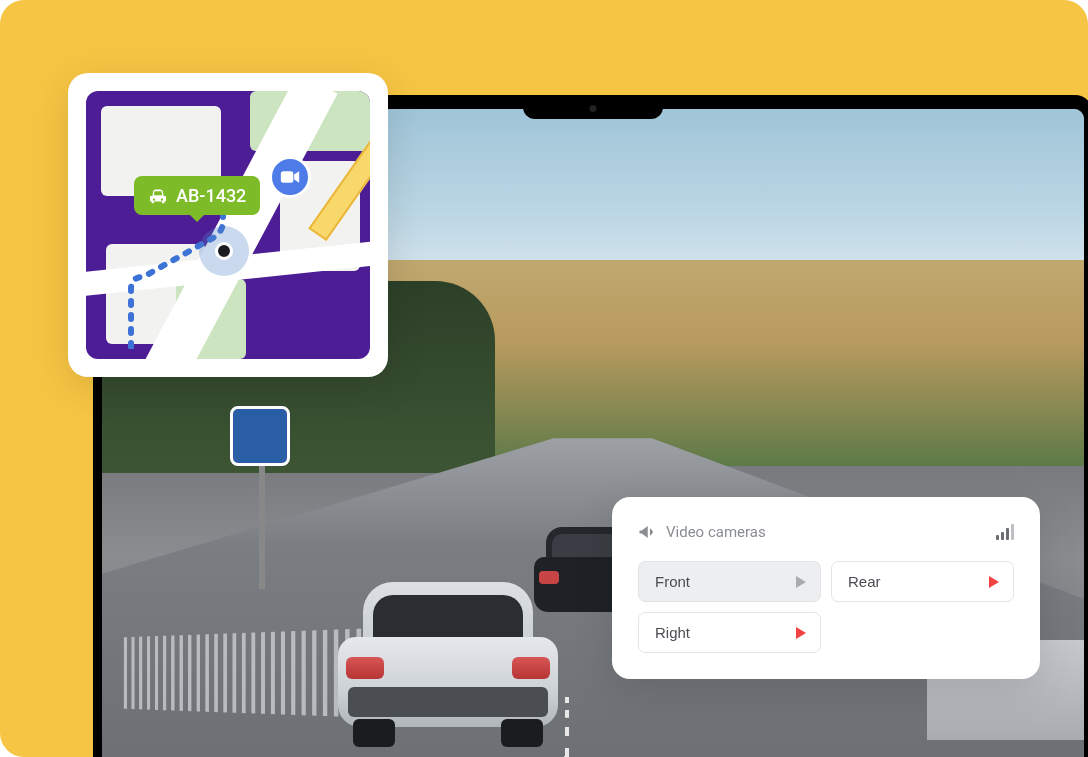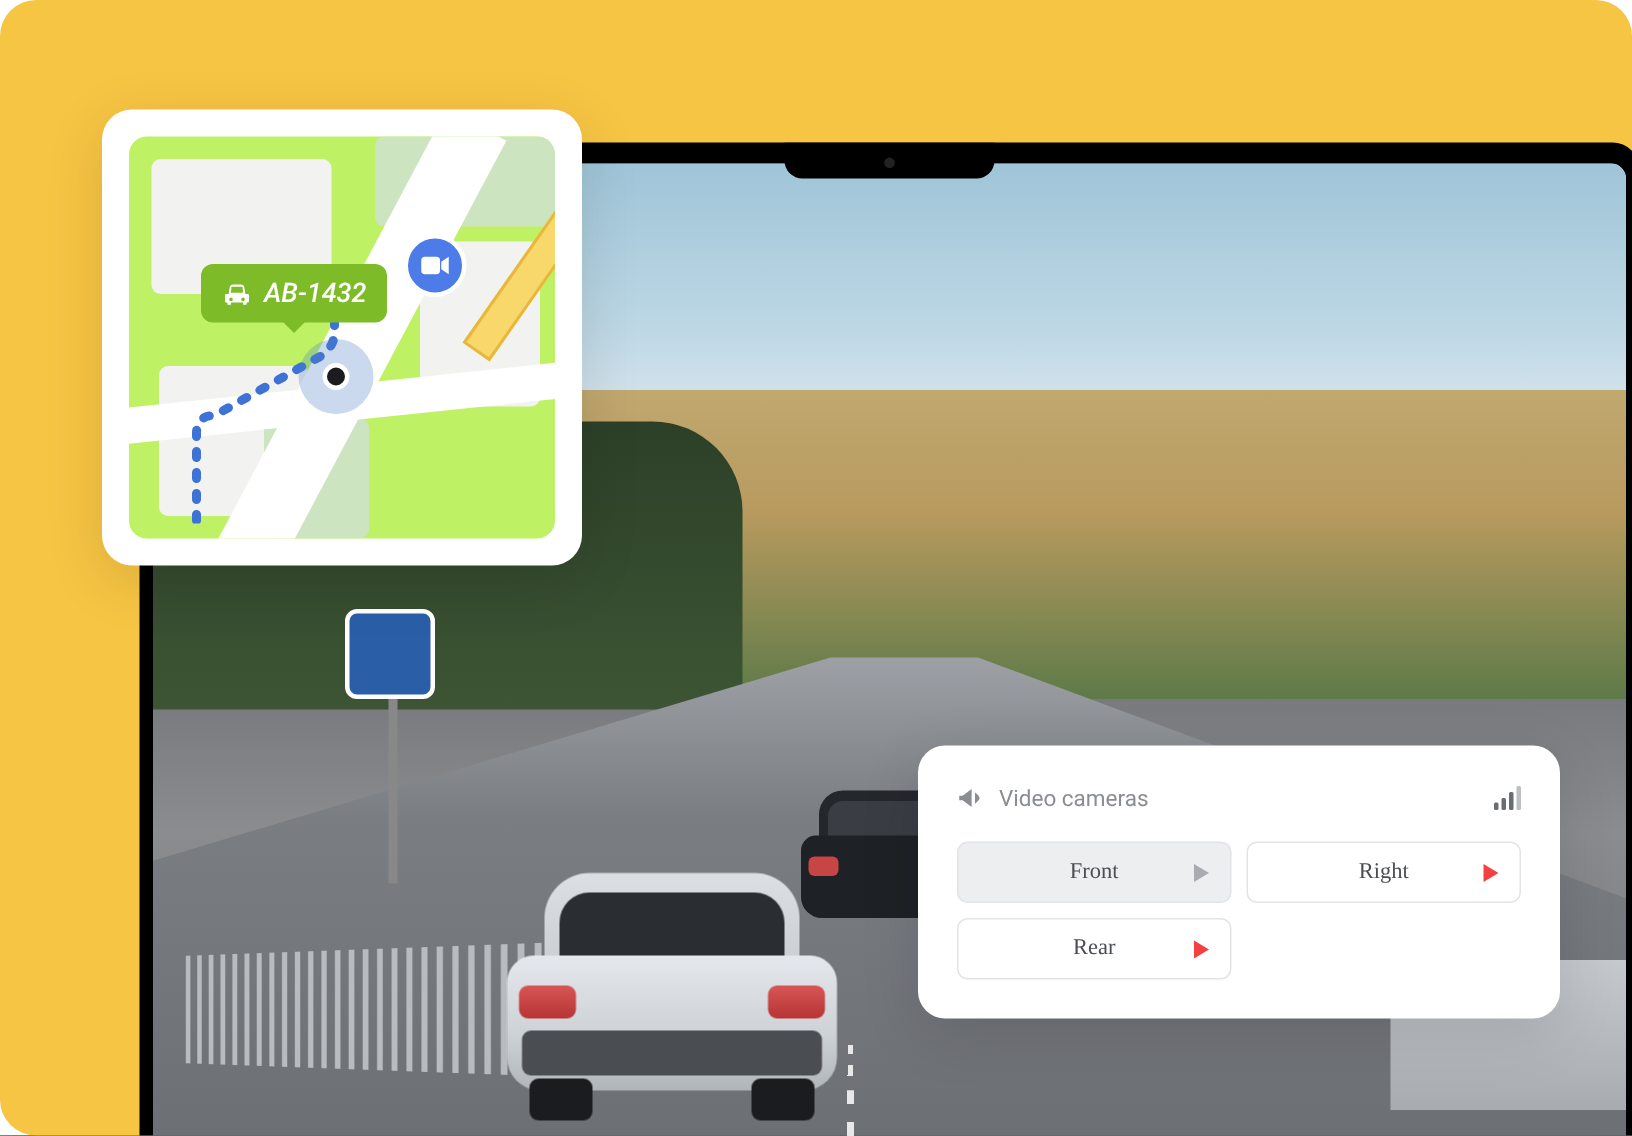--- a/index.html
+++ b/index.html
@@ -303,24 +303,23 @@
       border-radius: 20px;
       padding: 18px;
       box-shadow: 0 10px 40px rgba(0,0,0,0.12);
       z-index: 20;
     }
     
     .map-inner {
       width: 100%;
       height: 100%;
       border-radius: 12px;
-      background: #bef264;
+      background: #4c1d95;
       position: relative;
       overflow: hidden;
-      font-style: italic;
     }
     
     .map-block-1 {
       position: absolute;
       top: 15px;
       left: 15px;
       width: 120px;
       height: 90px;
       background: #F2F3F0;
       border-radius: 6px;
@@ -525,22 +524,22 @@
     
     .camera-btn {
       position: relative;
       border: 1px solid #E2E4E7;
       border-radius: 7px;
       padding: 11px 16px;
       font-size: 15px;
       color: #4A4D52;
       background: #fff;
       cursor: pointer;
-      text-align: center;
-      font-family: Liberation Serif, serif;
+      text-align: left;
+      font-family: Liberation Sans, sans-serif;
     }
     
     .camera-btn.active {
       background: #EDEEEF;
     }
     
     .camera-btn .play-icon {
       position: absolute;
       right: 14px;
       top: 50%;
@@ -654,27 +653,27 @@
     </div>
 
     <div class="cameras-grid">
       <button class="camera-btn active">
         <span>Front</span>
         <span class="play-icon">
           <div class="play-triangle grey"></div>
         </span>
       </button>
       <button class="camera-btn">
-        <span>Right</span>
+        <span>Rear</span>
         <span class="play-icon">
           <div class="play-triangle"></div>
         </span>
       </button>
       <button class="camera-btn">
-        <span>Rear</span>
+        <span>Right</span>
         <span class="play-icon">
           <div class="play-triangle"></div>
         </span>
       </button>
     </div>
   </div>
 
 </div>
 
 </body></html>

